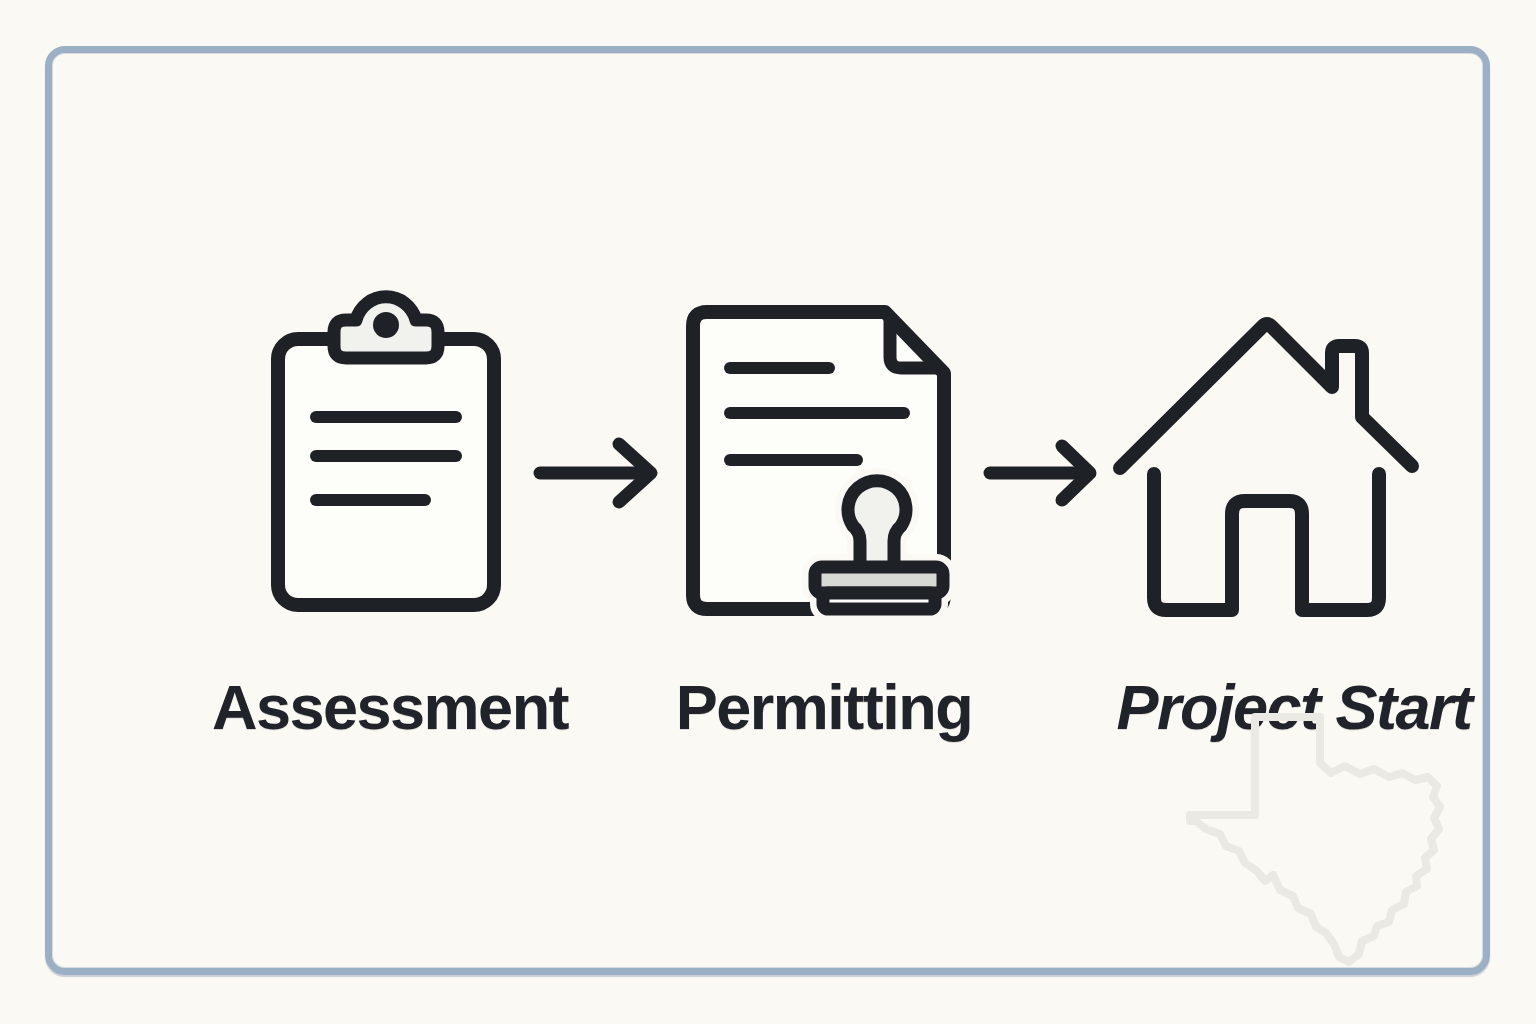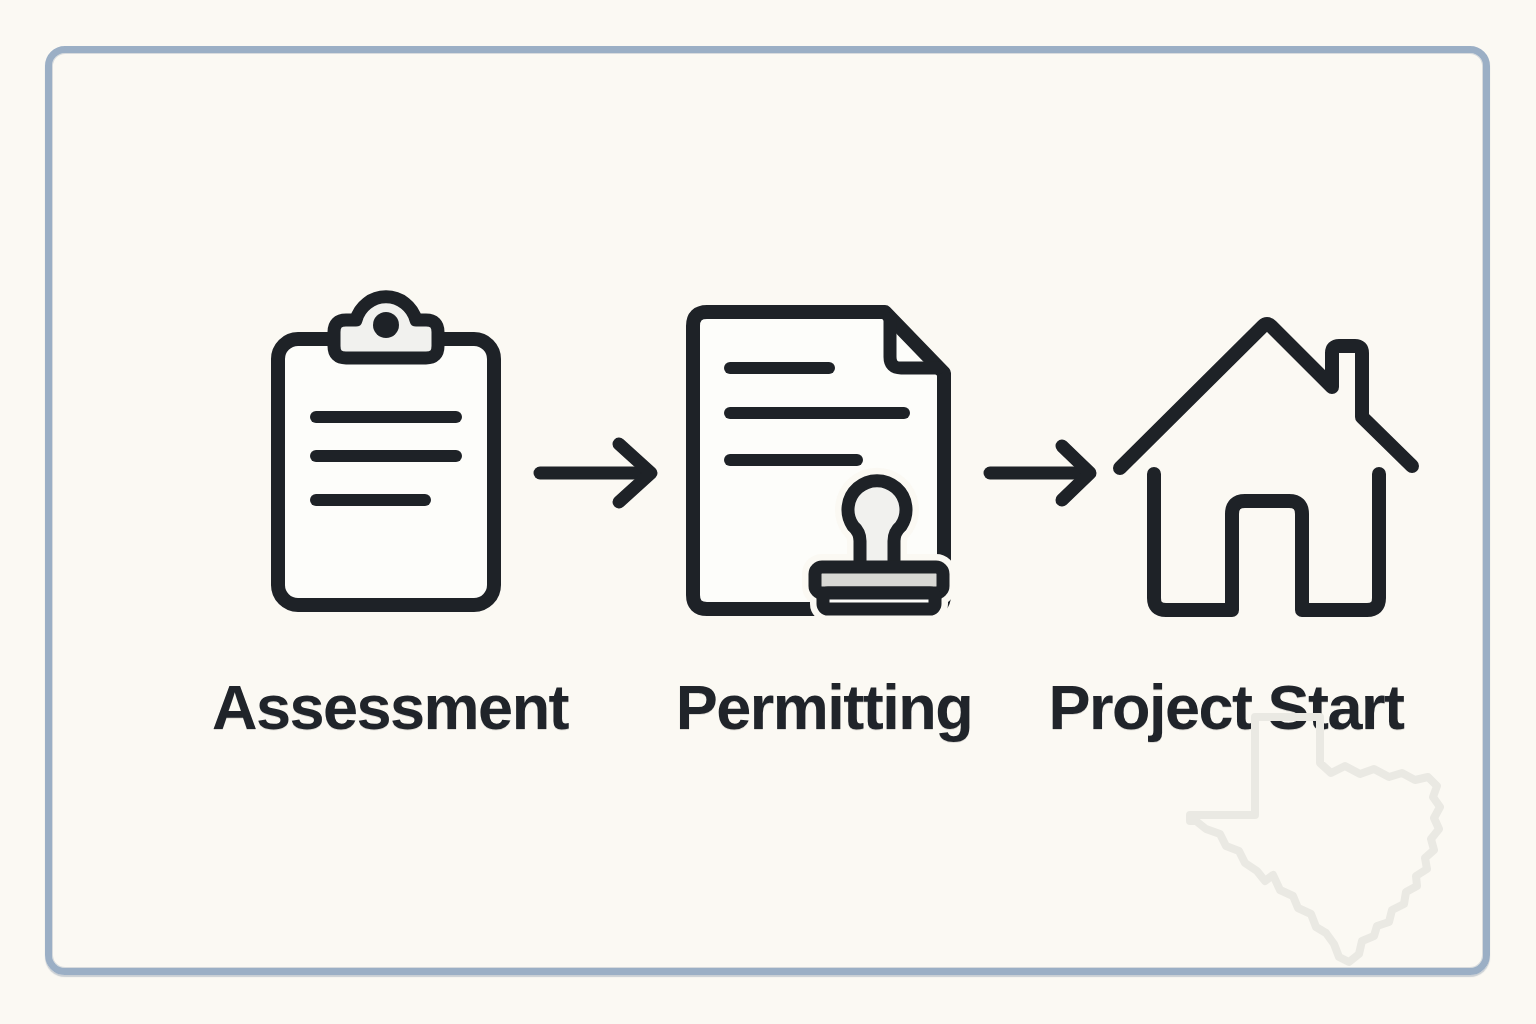--- a/index.html
+++ b/index.html
@@ -59,21 +59,21 @@
     font-size: 63px;
     line-height: 84px;
     font-weight: bold;
     letter-spacing: -1.5px;
     color: var(--text, #20242a);
     text-shadow: 0 1px 0 rgba(0,0,0,0.12);
     white-space: nowrap;
   }
   .label-1 { left: 128px; }
   .label-2 { left: 562px; }
-  .label-3 { left: 964px; }
+  .label-3 { left: 1032px; font-style: italic; }
   .texas {
     stroke: var(--watermark, #eae9e3);
     fill: none;
     stroke-width: 8;
     stroke-linejoin: round;
     stroke-linecap: round;
   }
 </style>
 </head>
 <body>

